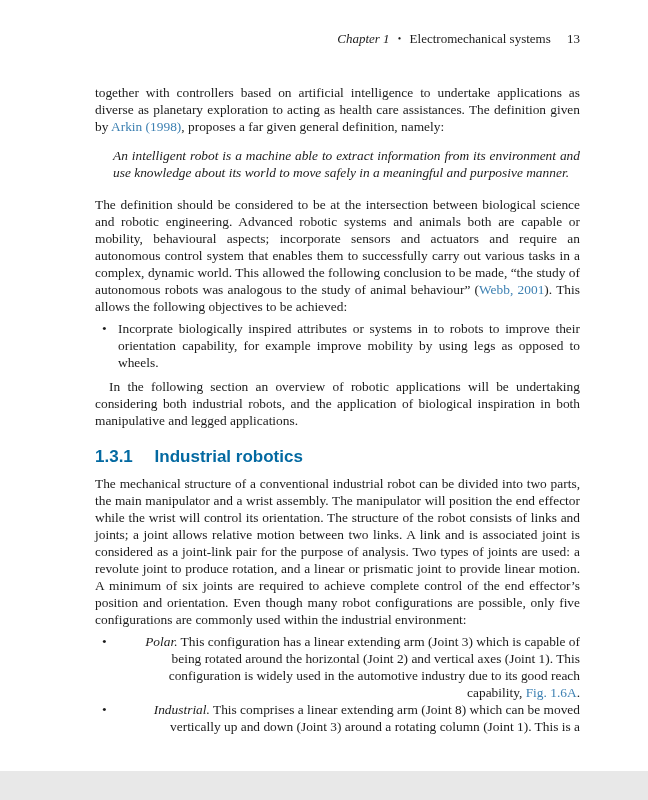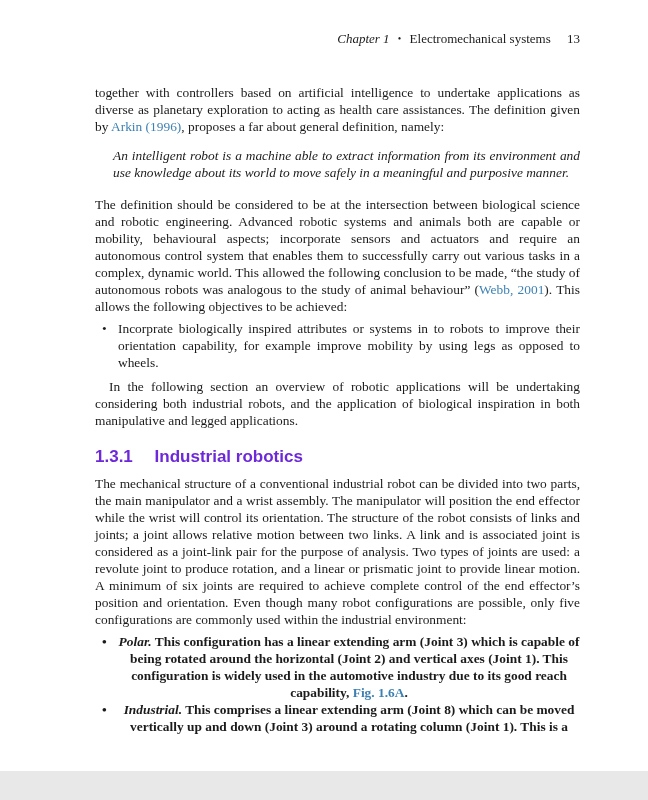--- a/index.html
+++ b/index.html
@@ -50,28 +50,28 @@
   .bullets li {
     position: relative;
     padding-left: 23px;
   }
   .bullets li::before {
     content: "\2022";
     position: absolute;
     left: 7px;
     top: 0;
   }
-  .ragged, .ragged li { text-align: center; font-weight: bold; }
+  .ragged, .ragged li { text-align: right; }
 
   .sec-heading {
     font-family: "Liberation Sans", sans-serif;
     font-size: 17px;
     font-weight: 700;
     margin: 19px 0 10px 0;
-    color: #6d28d9;
+    color: #0369a1;
   }
   .sec-num { margin-right: 17px; }
 
   .it { font-style: italic; }
   .link {
     color: var(--link, #3d80b2);
     cursor: pointer;
   }
 </style>
 </head>
@@ -79,21 +79,21 @@
 
 <div class="page">
 
   <div class="running-header">
     <span class="chap">Chapter 1</span>
     <span class="sep">•</span>
     <span>Electromechanical systems</span>
     <span class="pagenum">13</span>
   </div>
 
-  <p class="body-par"><span>together with controllers based on artificial intelligence to undertake applications as diverse as planetary exploration to acting as health care assistances. The definition given by </span><span class="link">Arkin (1996)</span><span>, proposes a far about general definition, namely:</span></p>
+  <p class="body-par"><span>together with controllers based on artificial intelligence to undertake applications as diverse as planetary exploration to acting as health care assistances. The definition given by </span><span class="link">Arkin (1998)</span><span>, proposes a far given general definition, namely:</span></p>
 
   <blockquote class="quote"><span>An intelligent robot is a machine able to extract information from its environment and use knowledge about its world to move safely in a meaningful and purposive manner.</span></blockquote>
 
   <p class="body-par"><span>The definition should be considered to be at the intersection between biological science and robotic engineering. Advanced robotic systems and animals both are capable or mobility, behavioural aspects; incorporate sensors and actuators and require an autonomous control system that enables them to successfully carry out various tasks in a complex, dynamic world. This allowed the following conclusion to be made, “the study of autonomous robots was analogous to the study of animal behaviour” (</span><span class="link">Webb, 2001</span><span>). This allows the following objectives to be achieved:</span></p>
 
   <ul class="bullets">
     <li><span>Incorprate biologically inspired attributes or systems in to robots to improve their orientation capability, for example improve mobility by using legs as opposed to wheels.</span></li>
   </ul>
 
   <p class="body-par indent"><span>In the following section an overview of robotic applications will be undertaking considering both industrial robots, and the application of biological inspiration in both manipulative and legged applications.</span></p>

